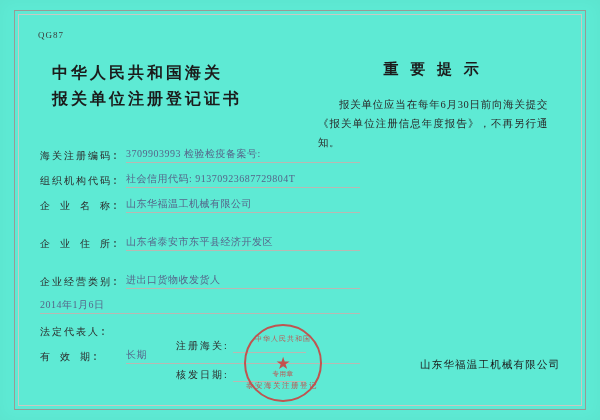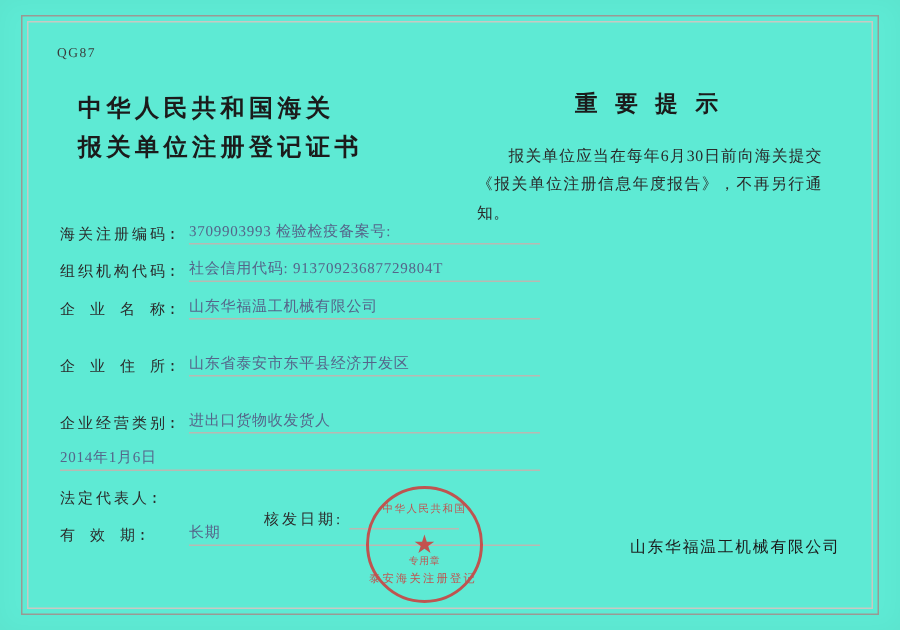--- a/index.html
+++ b/index.html
@@ -279,20 +279,24 @@
       <div class="field-label">法定代表人:</div>
     </div>
     <div class="field-row">
       <div class="field-label">有 效 期:</div>
       <div class="field-value blue">长期</div>
     </div>
   </div>
 
   <div class="sig-left">
     <div class="sig-row">
+      <div class="sig-label">注册海关:</div>
+      <div class="sig-line"></div>
+    </div>
+    <div class="sig-row">
       <div class="sig-label">核发日期:</div>
       <div class="sig-line"></div>
     </div>
   </div>
 
   <div class="seal">
     <div class="seal-top">中华人民共和国</div>
     <div class="seal-star">★</div>
     <div class="seal-mid">专用章</div>
     <div class="seal-bottom">泰安海关注册登记</div>

